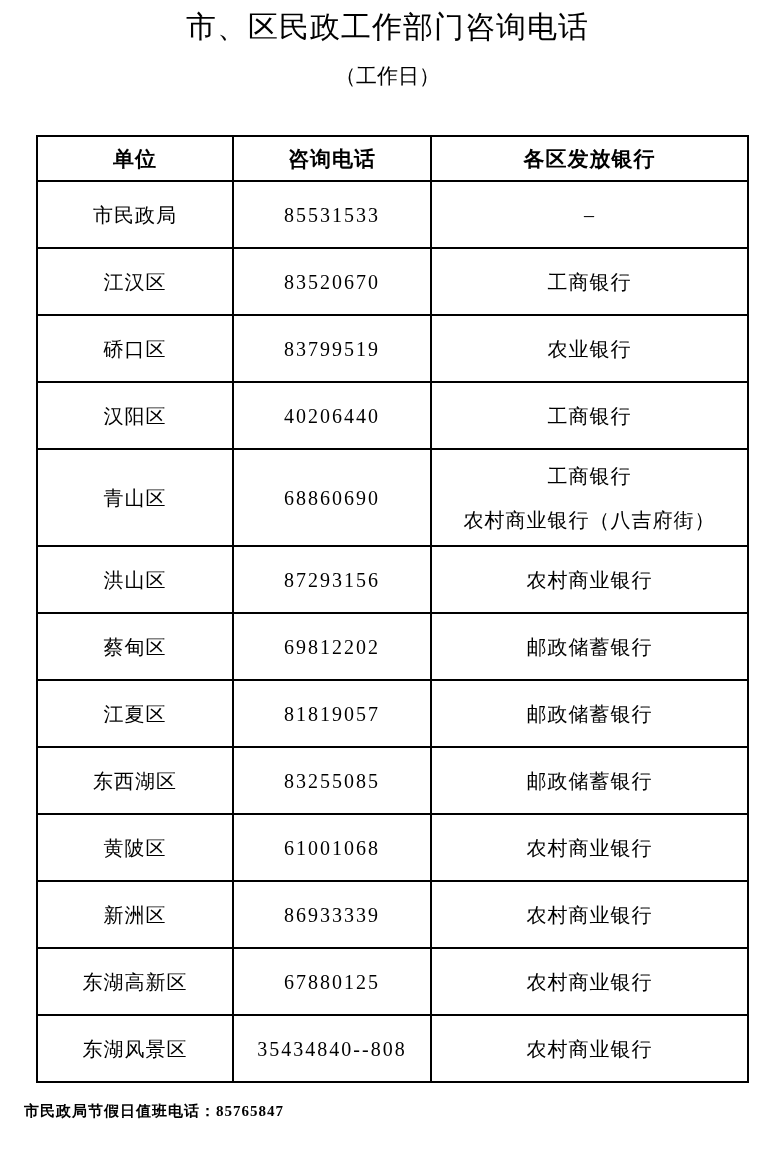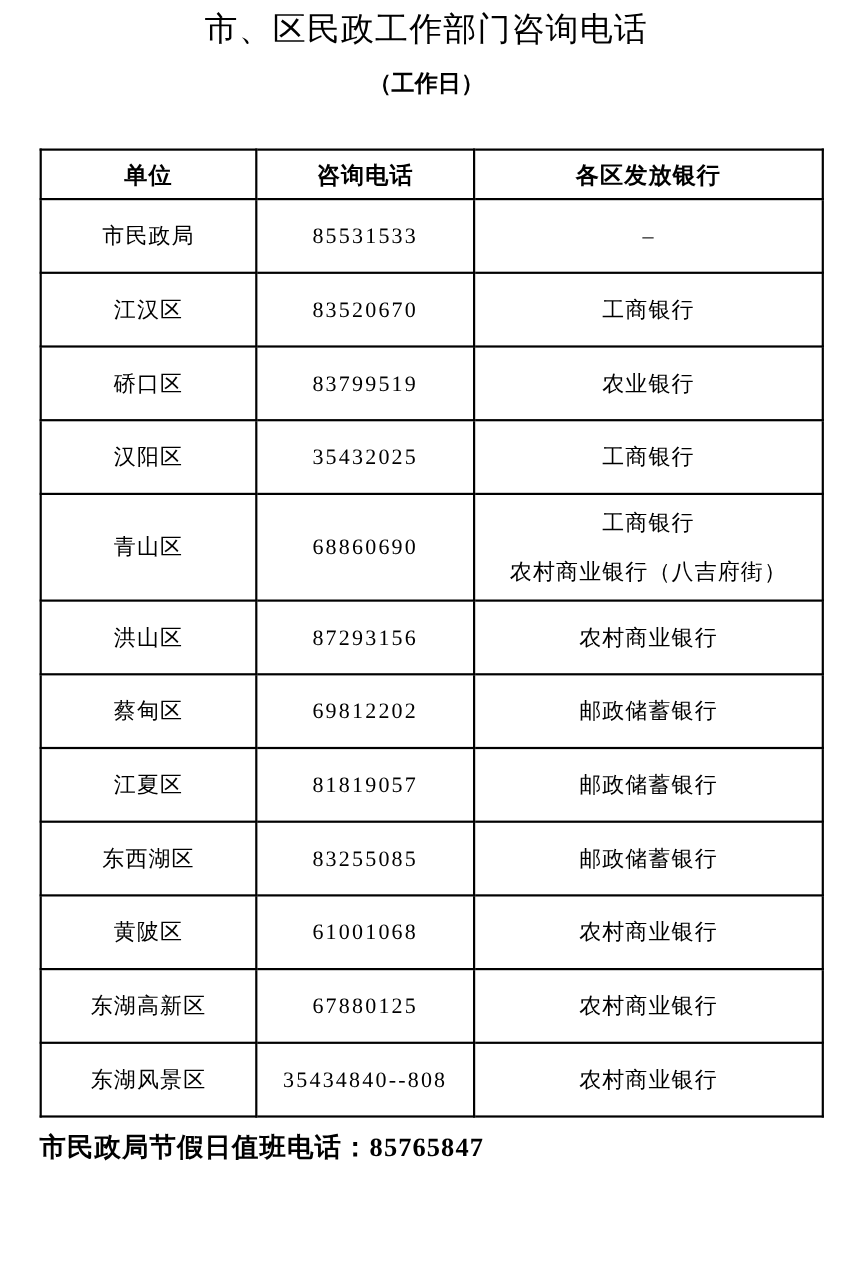--- a/index.html
+++ b/index.html
@@ -22,21 +22,21 @@
     text-align: center;
     font-family: "Liberation Sans", "DejaVu Sans", sans-serif;
     font-weight: normal;
     font-size: 30px;
     line-height: 42px;
     letter-spacing: 1px;
   }
   .subtitle {
     margin: 14px 0 0 0;
     text-align: center;
-    font-weight: bold;
+    font-weight: normal;
     font-size: 21px;
     line-height: 28px;
   }
   table.phone-table {
     margin: 45px 0 0 36px;
     border-collapse: collapse;
     table-layout: fixed;
     width: 711px;
   }
   col.c-unit  { width: 196px; }
@@ -60,23 +60,23 @@
   }
   .phone-table tbody tr { height: 67px; }
   .phone-table tbody tr.tall { height: 97px; }
   .phone-table td {
     font-size: 20px;
     line-height: 44px;
     letter-spacing: 1px;
   }
   .phone-table td.col-phone { letter-spacing: 2px; }
   .footer-note {
-    margin: 13px 0 0 36px;
+    margin: 13px 0 0 24px;
     font-weight: bold;
-    font-size: 24px;
+    font-size: 15px;
     line-height: 30px;
     letter-spacing: 1px;
   }
 </style>
 </head>
 <body>
 
 <div class="page">
 
   <h1 class="title">市、区民政工作部门咨询电话</h1>
@@ -107,21 +107,21 @@
       <td class="col-phone">83520670</td>
       <td class="col-bank">工商银行</td>
     </tr>
         <tr>
       <td class="col-unit">硚口区</td>
       <td class="col-phone">83799519</td>
       <td class="col-bank">农业银行</td>
     </tr>
         <tr>
       <td class="col-unit">汉阳区</td>
-      <td class="col-phone">35432025</td>
+      <td class="col-phone">40206440</td>
       <td class="col-bank">工商银行</td>
     </tr>
         <tr class="tall">
       <td class="col-unit">青山区</td>
       <td class="col-phone">68860690</td>
       <td class="col-bank">工商银行
 农村商业银行（八吉府街）</td>
     </tr>
         <tr>
       <td class="col-unit">洪山区</td>
@@ -142,20 +142,25 @@
       <td class="col-unit">东西湖区</td>
       <td class="col-phone">83255085</td>
       <td class="col-bank">邮政储蓄银行</td>
     </tr>
         <tr>
       <td class="col-unit">黄陂区</td>
       <td class="col-phone">61001068</td>
       <td class="col-bank">农村商业银行</td>
     </tr>
         <tr>
+      <td class="col-unit">新洲区</td>
+      <td class="col-phone">86933339</td>
+      <td class="col-bank">农村商业银行</td>
+    </tr>
+        <tr>
       <td class="col-unit">东湖高新区</td>
       <td class="col-phone">67880125</td>
       <td class="col-bank">农村商业银行</td>
     </tr>
         <tr>
       <td class="col-unit">东湖风景区</td>
       <td class="col-phone">35434840--808</td>
       <td class="col-bank">农村商业银行</td>
     </tr>
       </tbody>

